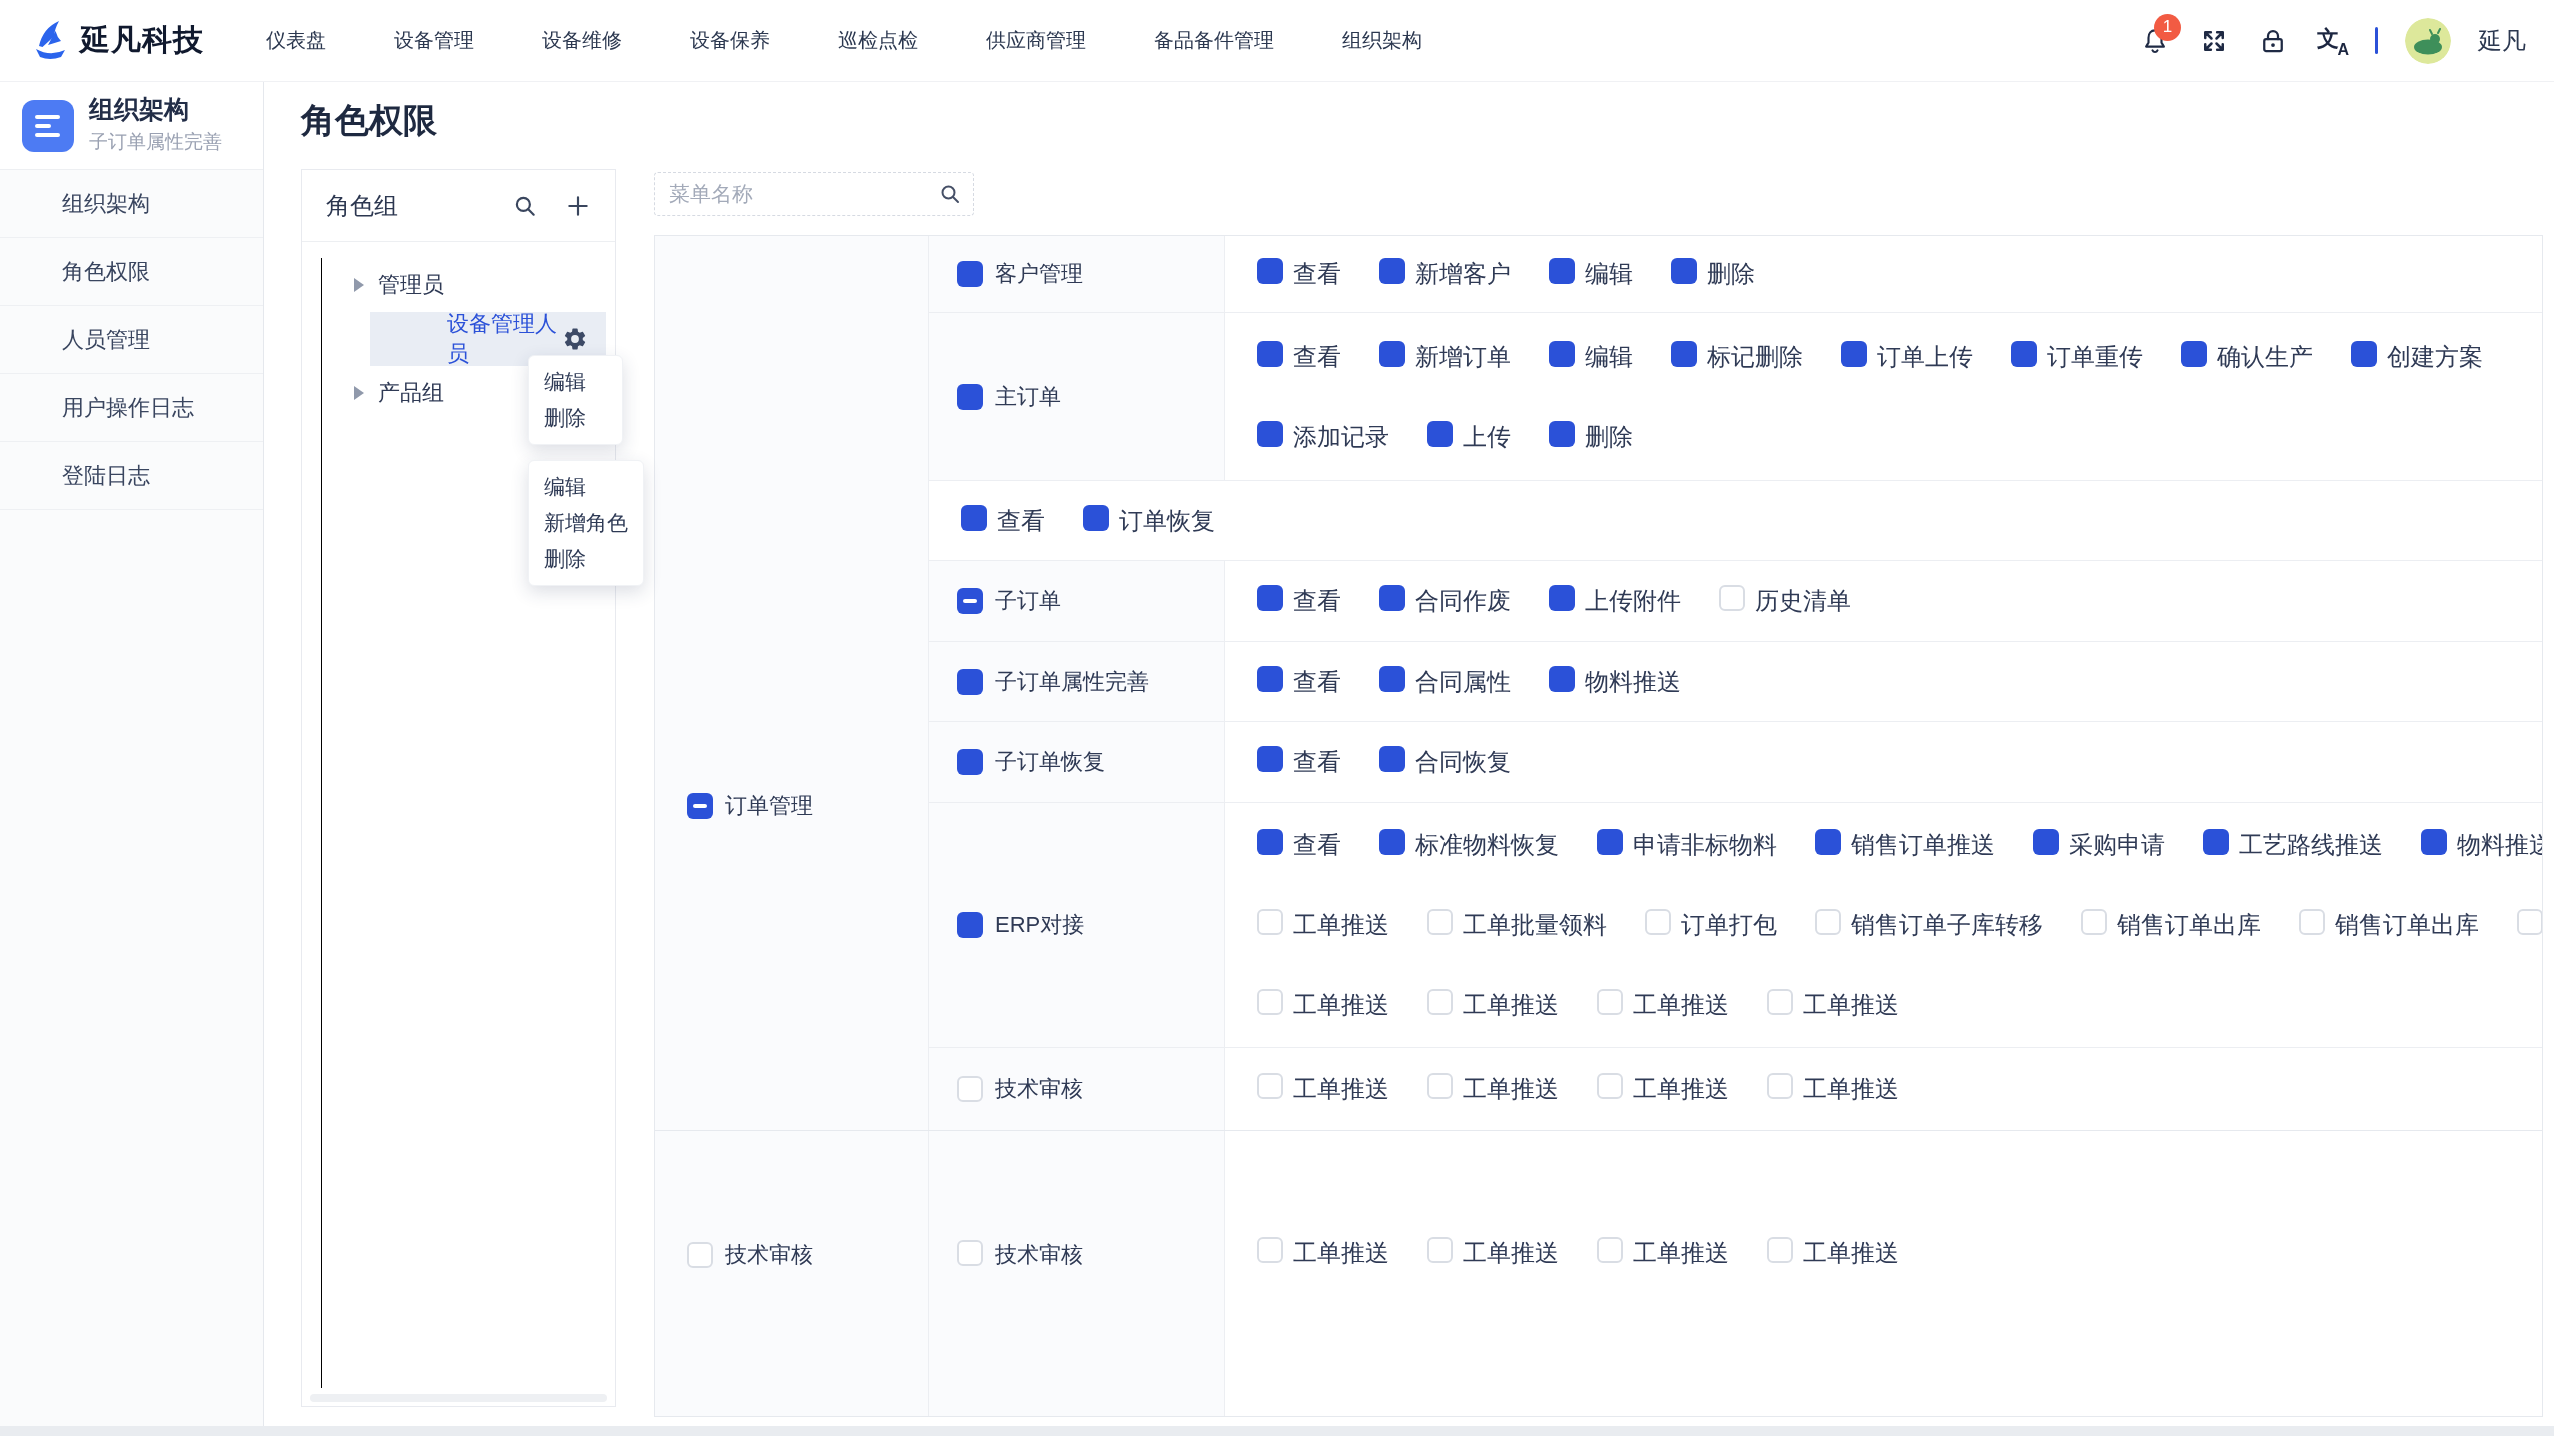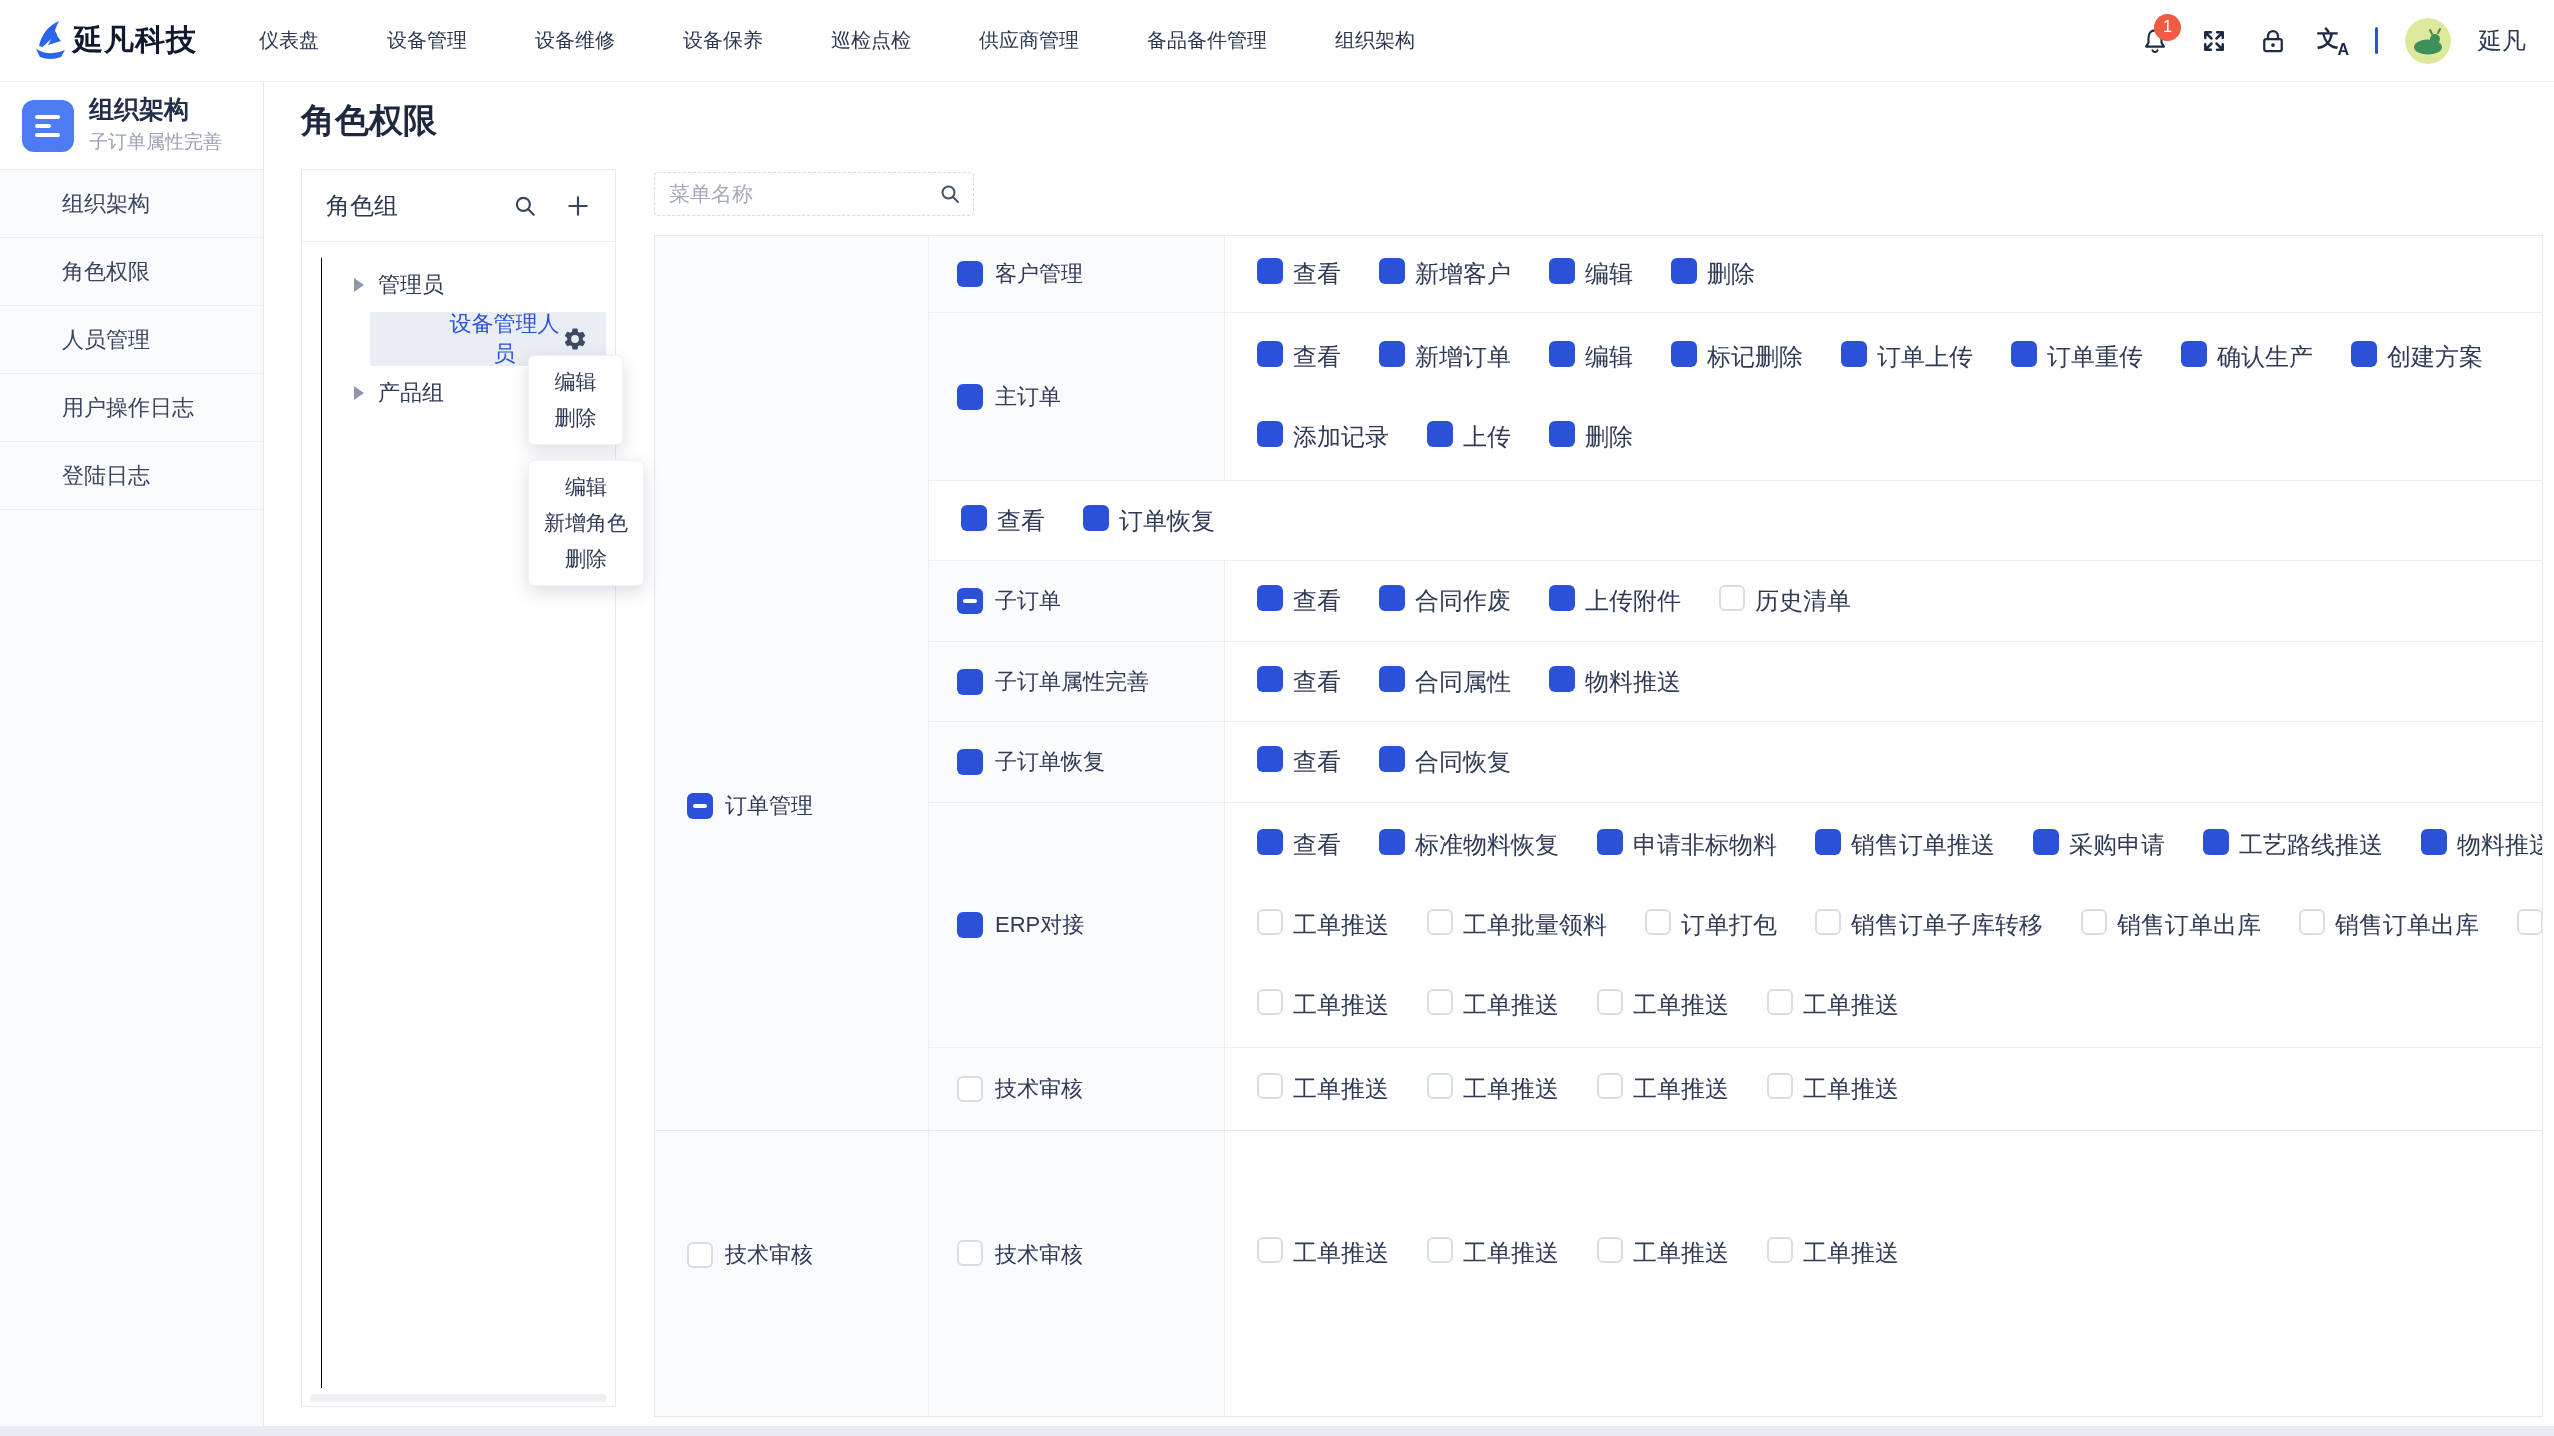--- a/index.html
+++ b/index.html
@@ -3,21 +3,21 @@
 <meta charset="utf-8">
 <style>
   html,body{margin:0;padding:0;}
   body{
     width:2554px;height:1436px;position:relative;overflow:hidden;background:#fff;
     font-family:"Liberation Sans","DejaVu Sans",sans-serif;color:#2f3a55;
   }
   
   .navbar{position:absolute;top:0;left:0;right:0;height:82px;background:#fff;display:flex;align-items:center;
     padding:0 28px;box-sizing:border-box;z-index:20;border-bottom:1px solid #f0f1f4;}
-  .brand{display:flex;align-items:center;gap:1px;}
+  .brand{display:flex;align-items:center;gap:8px;}
   .brand-name{font-size:30px;font-weight:800;color:#10192e;letter-spacing:1px;}
   .nav-menu{display:flex;gap:68px;margin-left:62px;}
   .nav-item{font-size:20px;color:#2c3850;cursor:pointer;white-space:nowrap;}
   .nav-right{margin-left:auto;display:flex;align-items:center;gap:27px;}
   .nav-ic{width:32px;height:32px;position:relative;display:flex;align-items:center;justify-content:center;}
   .nav-ic svg{width:30px;height:30px;}
   .badge{position:absolute;top:-11px;left:15px;min-width:27px;height:27px;border-radius:14px;background:#f25b43;
     color:#fff;font-size:17px;display:flex;align-items:center;justify-content:center;padding:0 3px;box-sizing:border-box;}
   .divider{width:3px;height:27px;background:#2b51d8;border-radius:2px;}
   .avatar{width:46px;height:46px;border-radius:50%;overflow:hidden;flex:none;}
@@ -36,21 +36,21 @@
   .sb1{width:25px;} .sb2{width:16px;} .sb3{width:25px;}
   .side-title{font-size:25px;font-weight:700;color:#222d47;line-height:1.1;}
   .side-sub{font-size:19px;color:#9aa1b2;margin-top:5px;}
   .side-item{height:67px;display:flex;align-items:center;padding-left:62px;font-size:22px;color:#39455f;
     border-bottom:1px solid #eef0f3;background:#fafbfc;cursor:pointer;}
   
   .main{position:absolute;left:264px;top:82px;right:0;bottom:0;background:#fff;}
   .page-title{position:absolute;left:37px;top:16px;font-size:34px;font-weight:600;color:#1e2940;}
   
   .role-card{position:absolute;left:37px;top:87px;width:315px;height:1238px;background:#fff;
-    border:1px solid #e8eaef;border-radius:0;box-sizing:border-box;text-align:center;}
+    border:1px solid #e8eaef;border-radius:0;box-sizing:border-box;}
   .role-card::after{content:"";position:absolute;left:8px;right:8px;bottom:4px;height:8px;border-radius:4px;background:#eef0f3;}
   .card-head{height:72px;display:flex;align-items:center;padding:0 24px;border-bottom:1px solid #edeff2;box-sizing:border-box;}
   .card-title{font-size:24px;color:#2c3750;}
   .card-icons{margin-left:auto;display:flex;align-items:center;gap:27px;}
   .card-icons svg{width:26px;height:26px;display:block;cursor:pointer;}
   .tree{position:absolute;left:19px;top:88px;right:9px;bottom:18px;border-left:1px solid #000000;}
   .tree-row{height:54px;display:flex;align-items:center;padding:0 18px 0 32px;font-size:22px;color:#2f3a55;cursor:pointer;}
   .tree-row.child{padding-left:77px;}
   .tree-row.sel{background:#e9edf4;color:#2b51d8;margin-left:48px;}
   .caret{width:0;height:0;border-left:10px solid #9099ab;border-top:7px solid transparent;

